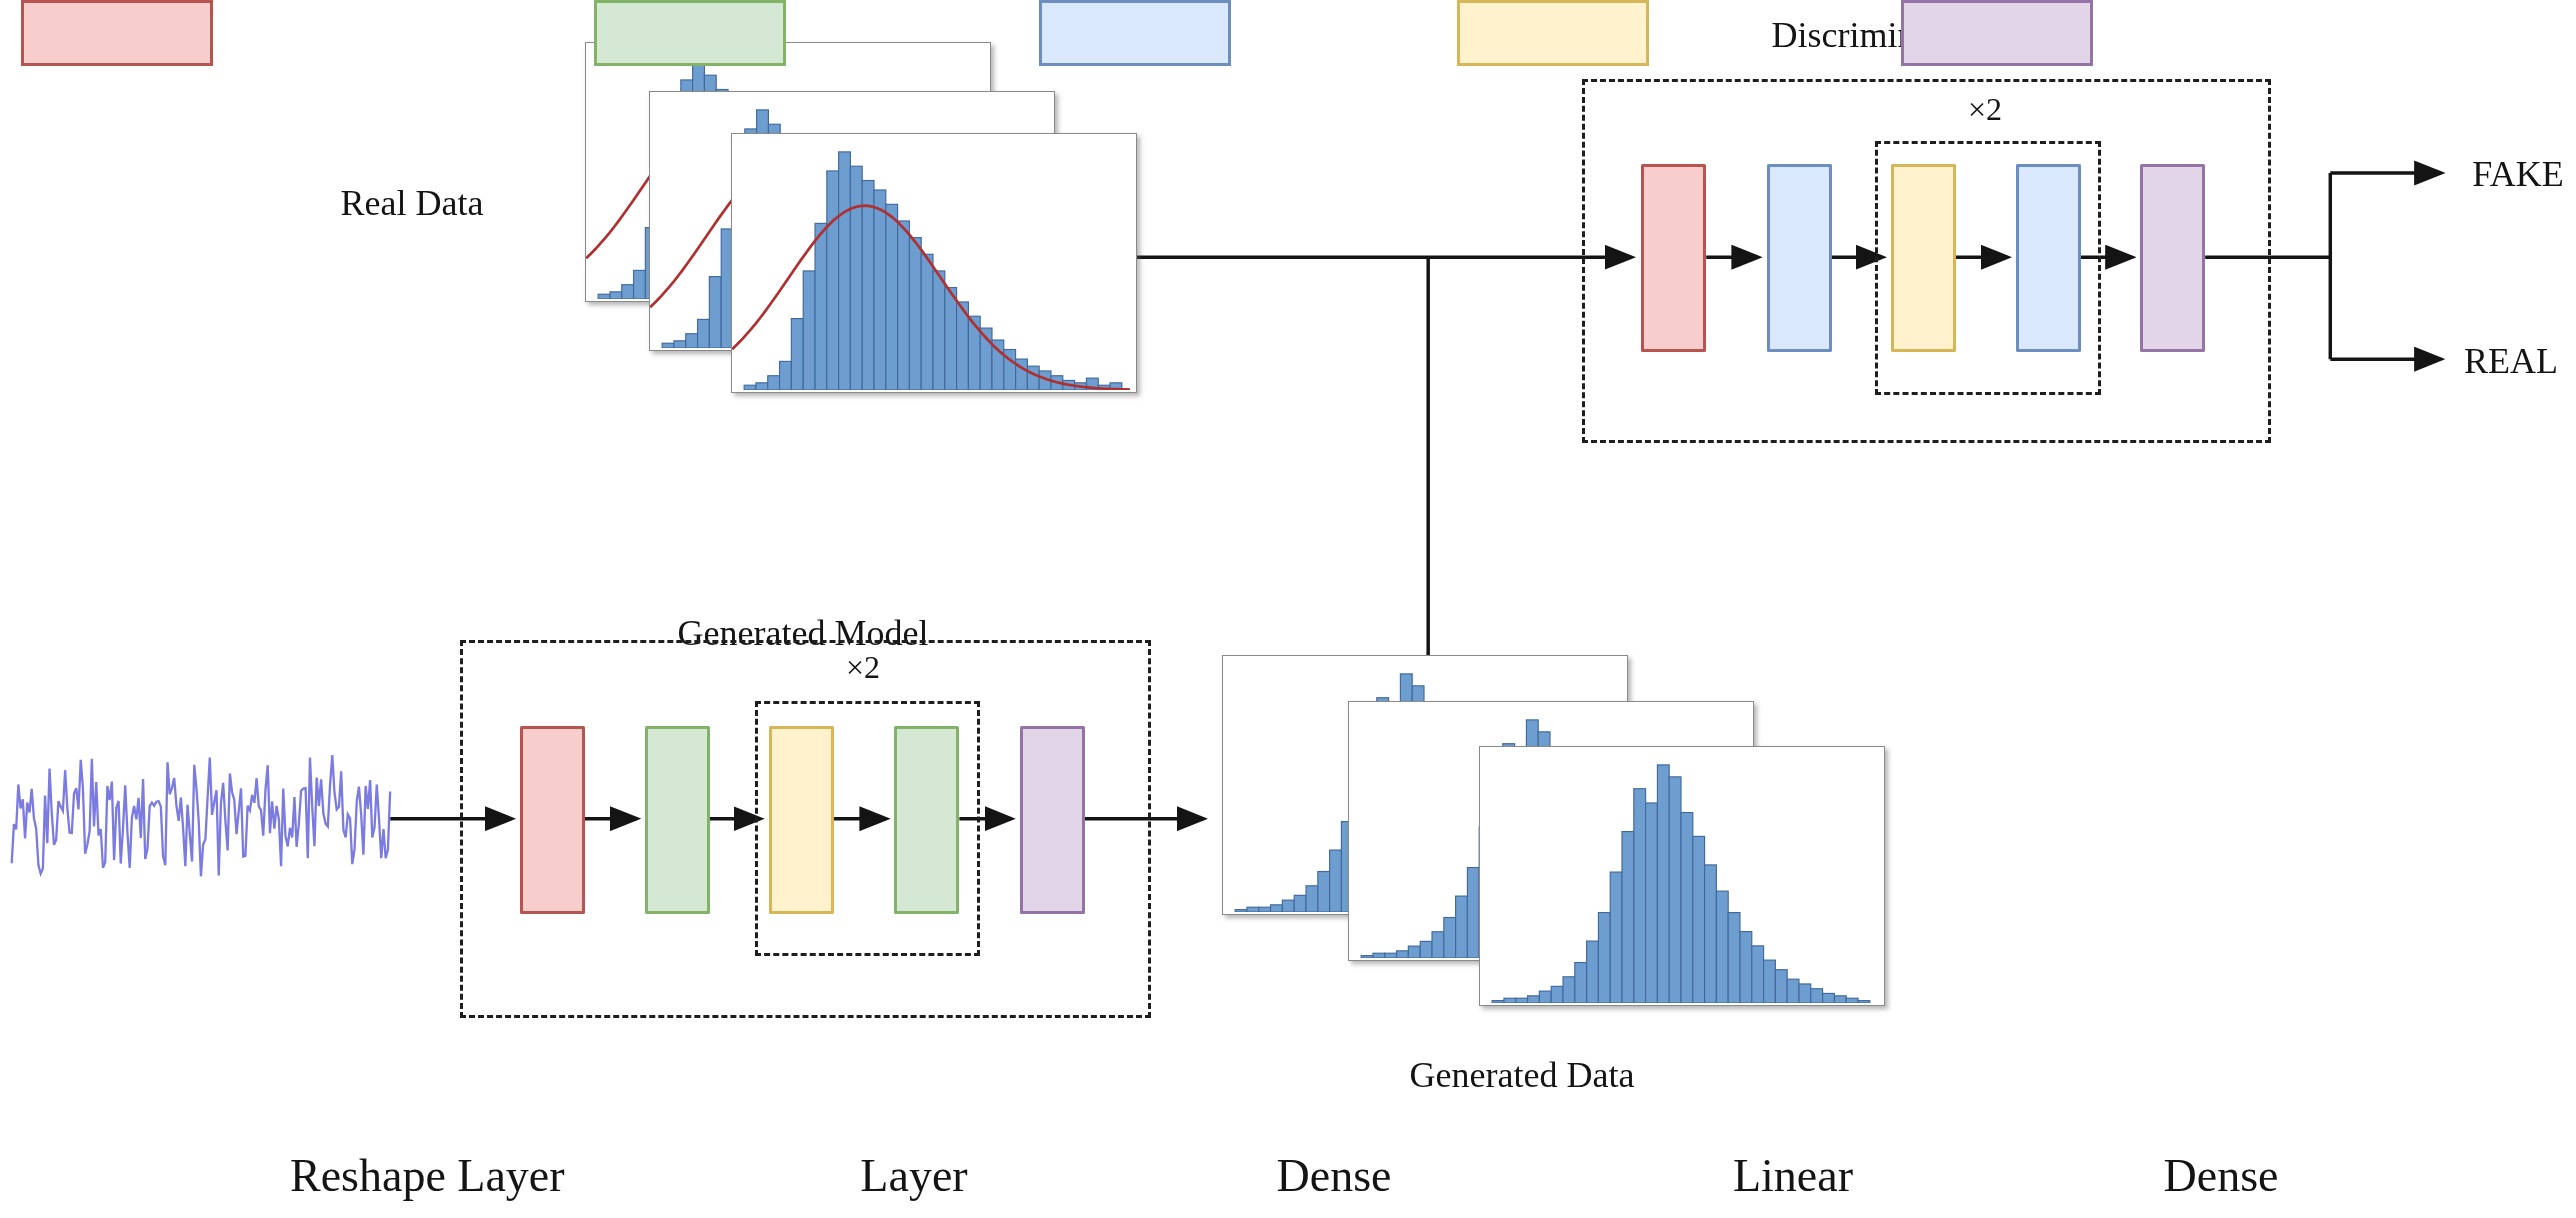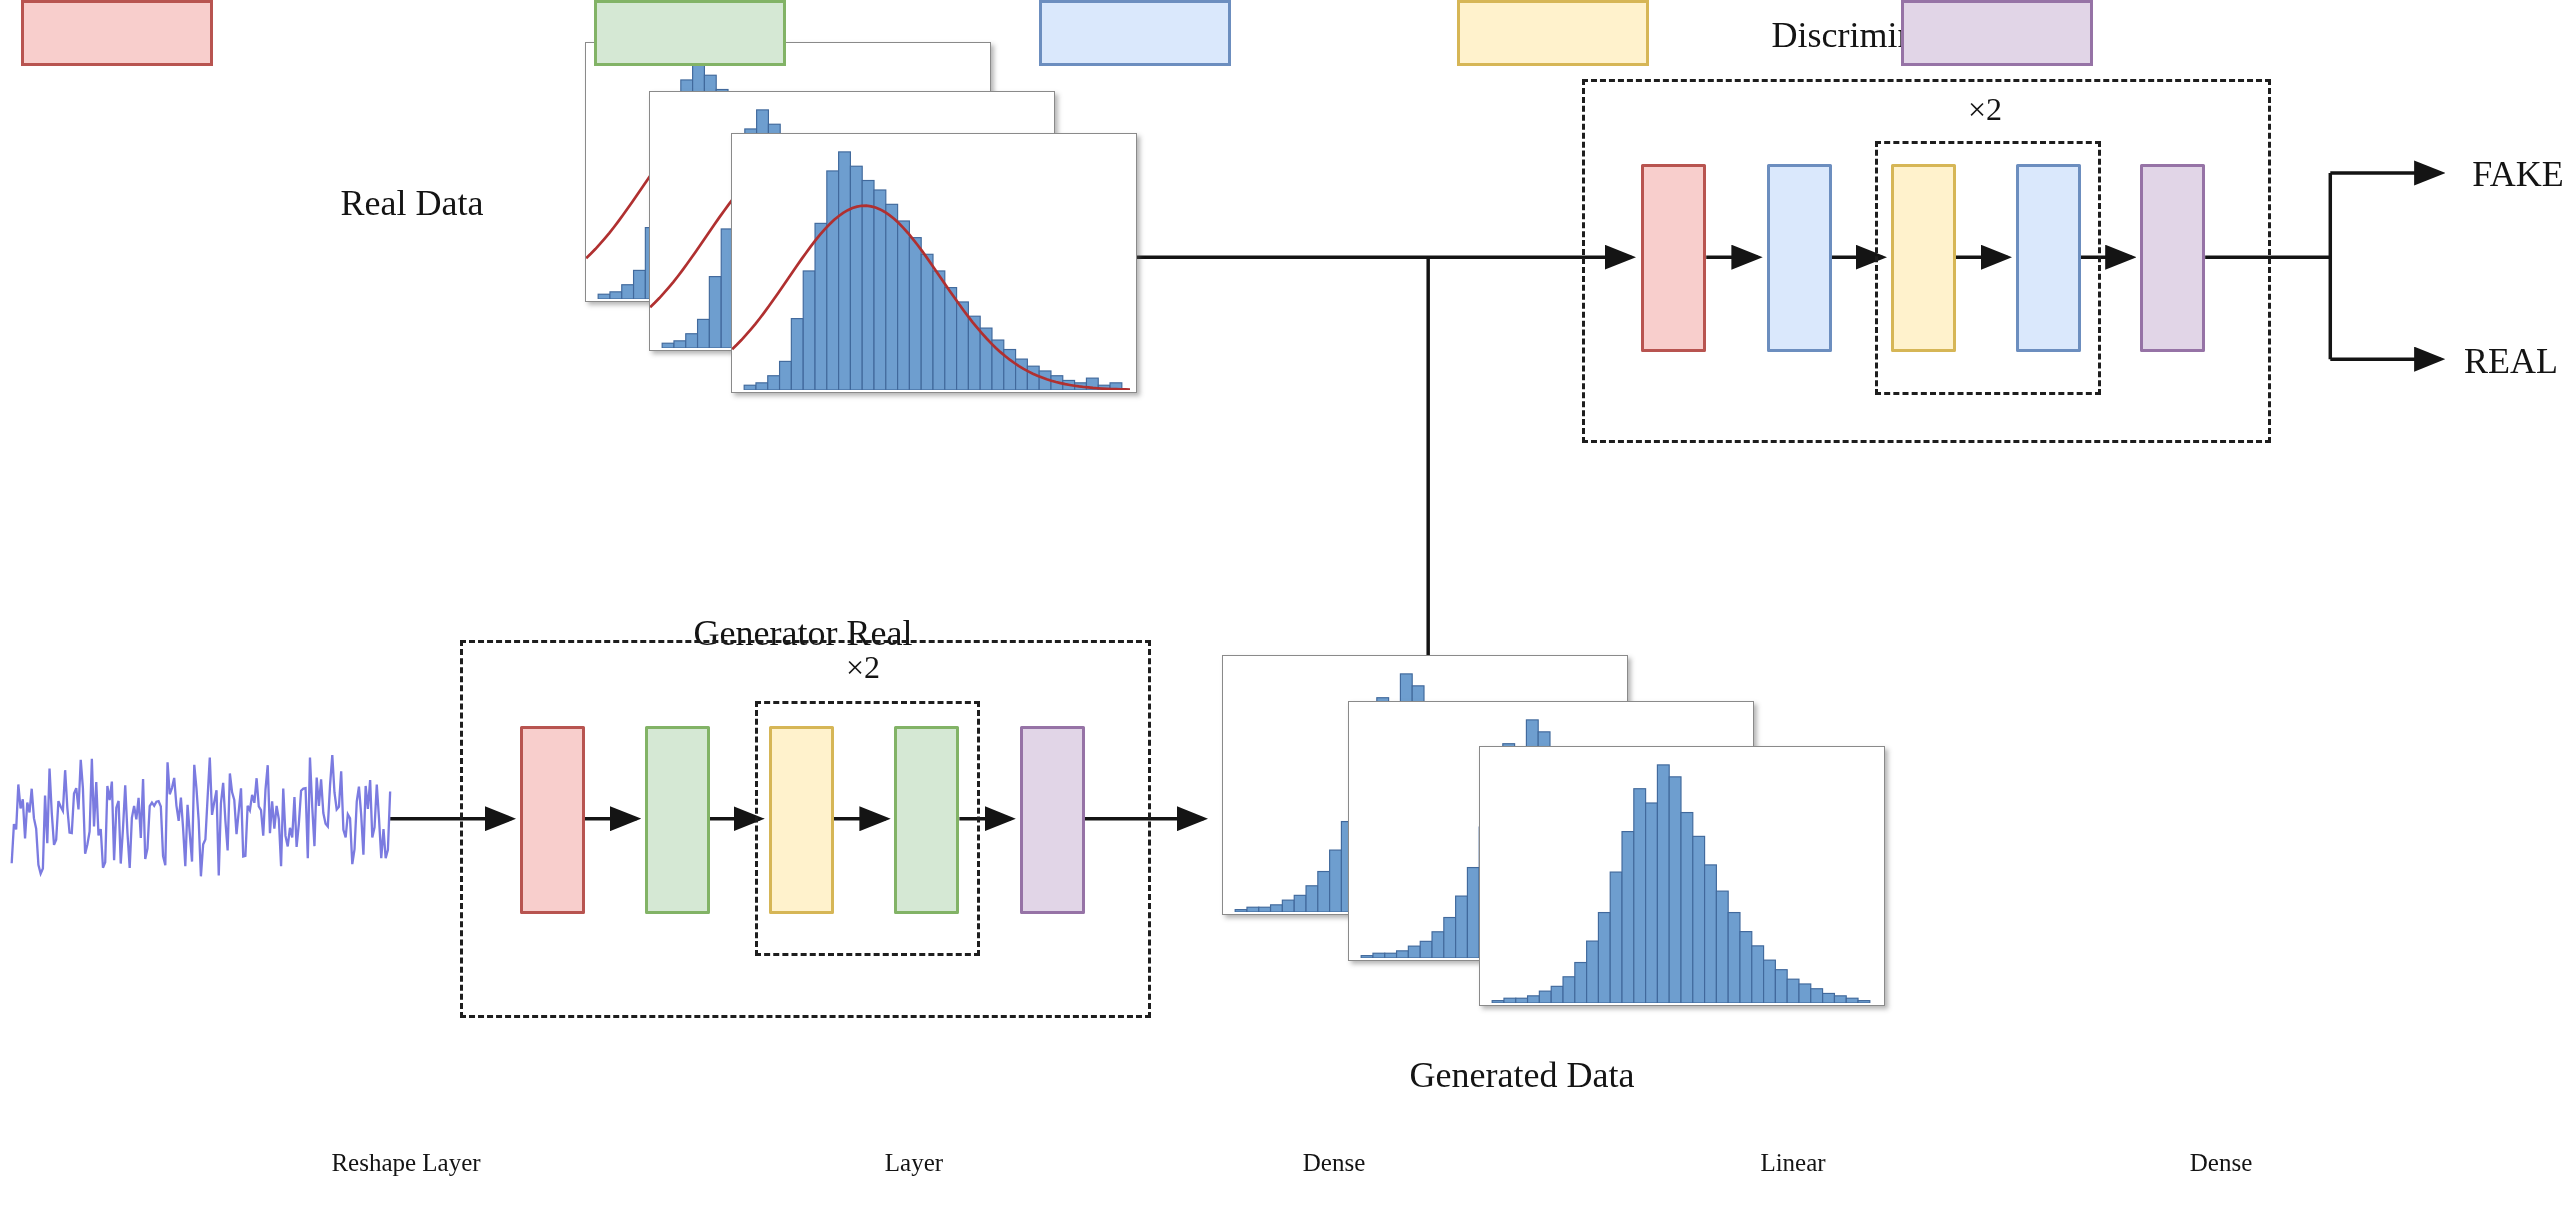--- a/index.html
+++ b/index.html
@@ -16,21 +16,21 @@
   .dashed-box{position:absolute;border:3.1px dashed #1e1e1e;background:transparent;}
 
   
   .block{position:absolute;width:65px;height:188px;border:3.1px solid;box-sizing:border-box;border-radius:1.5px;}
 
   
   .card{position:absolute;width:406px;height:260px;background:#ffffff;border:1.5px solid #8a8a8a;
         box-sizing:border-box;box-shadow:3.1px 3.1px 4.6px rgba(90,90,90,0.45);}
   .card svg{position:absolute;left:0;top:0;}
   .legend-swatch{position:absolute;width:192px;height:66px;border:3.9px solid;box-sizing:border-box;}
-  .legend-label{position:absolute;top:1149px;font-size:25px;text-align:center;white-space:nowrap;}
+  .legend-label{position:absolute;top:1149px;font-size:46px;text-align:center;white-space:nowrap;}
 </style>
 </head>
 <body>
 
 <div class="canvas">
 
   <svg class="layer" id="wires" viewBox="0 0 3335 1577">
       <defs>
         <marker id="arr" viewBox="0 0 10 8" refX="8.5" refY="4" markerWidth="9" markerHeight="7.2" orient="auto-start-reverse">
           <path d="M0,0 L10,4 L0,8 Z" fill="#141414"></path>
@@ -165,21 +165,21 @@
           <rect x="444.2" y="322.7" width="15.3" height="9.3" fill="#6e9ecf" stroke="#41699c" stroke-width="1.5"></rect>
           <rect x="459.5" y="316.6" width="15.3" height="15.4" fill="#6e9ecf" stroke="#41699c" stroke-width="1.5"></rect>
           <rect x="474.8" y="325.8" width="15.3" height="6.2" fill="#6e9ecf" stroke="#41699c" stroke-width="1.5"></rect>
           <rect x="490.1" y="322.7" width="15.3" height="9.3" fill="#6e9ecf" stroke="#41699c" stroke-width="1.5"></rect>
           <path d="M0.0,279.1L6.0,273.3L12.0,267.2L18.0,260.6L24.0,253.7L30.0,246.5L36.0,238.9L42.0,231.0L48.0,222.8L54.0,214.4L60.0,205.9L66.0,197.2L72.0,188.4L78.0,179.6L84.0,170.9L90.0,162.3L96.0,153.9L102.0,145.7L108.0,138.0L114.0,130.6L120.0,123.7L126.0,117.4L132.0,111.6L138.0,106.6L144.0,102.3L150.0,98.8L156.0,96.0L162.0,94.2L168.0,93.1L174.0,93.0L180.0,93.8L186.0,95.4L192.0,97.8L198.0,101.1L204.0,105.2L210.0,110.0L216.0,115.5L222.0,121.7L228.0,128.4L234.0,135.6L240.0,143.3L246.0,151.3L252.0,159.7L258.0,168.2L264.0,176.9L270.0,185.7L276.0,194.4L282.0,203.2L288.0,211.8L294.0,220.2L300.0,228.5L306.0,236.5L312.0,244.2L318.0,251.5L324.0,258.5L330.0,265.2L336.0,271.5L342.0,277.4L348.0,282.9L354.0,288.0L360.0,292.7L366.0,297.0L372.0,301.0L378.0,304.6L384.0,307.9L390.0,310.9L396.0,313.6L402.0,315.9L408.0,318.1L414.0,320.0L420.0,321.7L426.0,323.1L432.0,324.4L438.0,325.5L444.0,326.5L450.0,327.4L456.0,328.1L462.0,328.7L468.0,329.3L474.0,329.7L480.0,330.1L486.0,330.4L492.0,330.7L498.0,330.9L504.0,331.1L510.0,331.3L516.0,331.4" fill="none" stroke="#b03030" stroke-width="3.5"></path>
         </svg>
     </div>
   </div>
 
 
-  <div class="lbl big" style="left:610px;top:612px;width:386px;">Generator Real</div>
+  <div class="lbl big" style="left:610px;top:612px;width:386px;">Generated Model</div>
 
   <div class="dashed-box" style="left:460px;top:640px;width:685px;height:372px;"></div>
   <div class="lbl x2" style="left:786px;top:649px;width:154px;">×2</div>
   <div class="dashed-box" style="left:755px;top:701px;width:219px;height:249px;"></div>
 
   <div class="block" style="left: 520px; top: 726px; background: rgb(248, 206, 204); border-color: rgb(184, 84, 80);"></div>
   <div class="block" style="left: 645px; top: 726px; background: rgb(213, 232, 212); border-color: rgb(130, 179, 102);"></div>
   <div class="block" style="left: 769px; top: 726px; background: rgb(255, 242, 204); border-color: rgb(214, 182, 86);"></div>
   <div class="block" style="left: 894px; top: 726px; background: rgb(213, 232, 212); border-color: rgb(130, 179, 102);"></div>
   <div class="block" style="left: 1020px; top: 726px; background: rgb(225, 213, 231); border-color: rgb(150, 115, 166);"></div>

